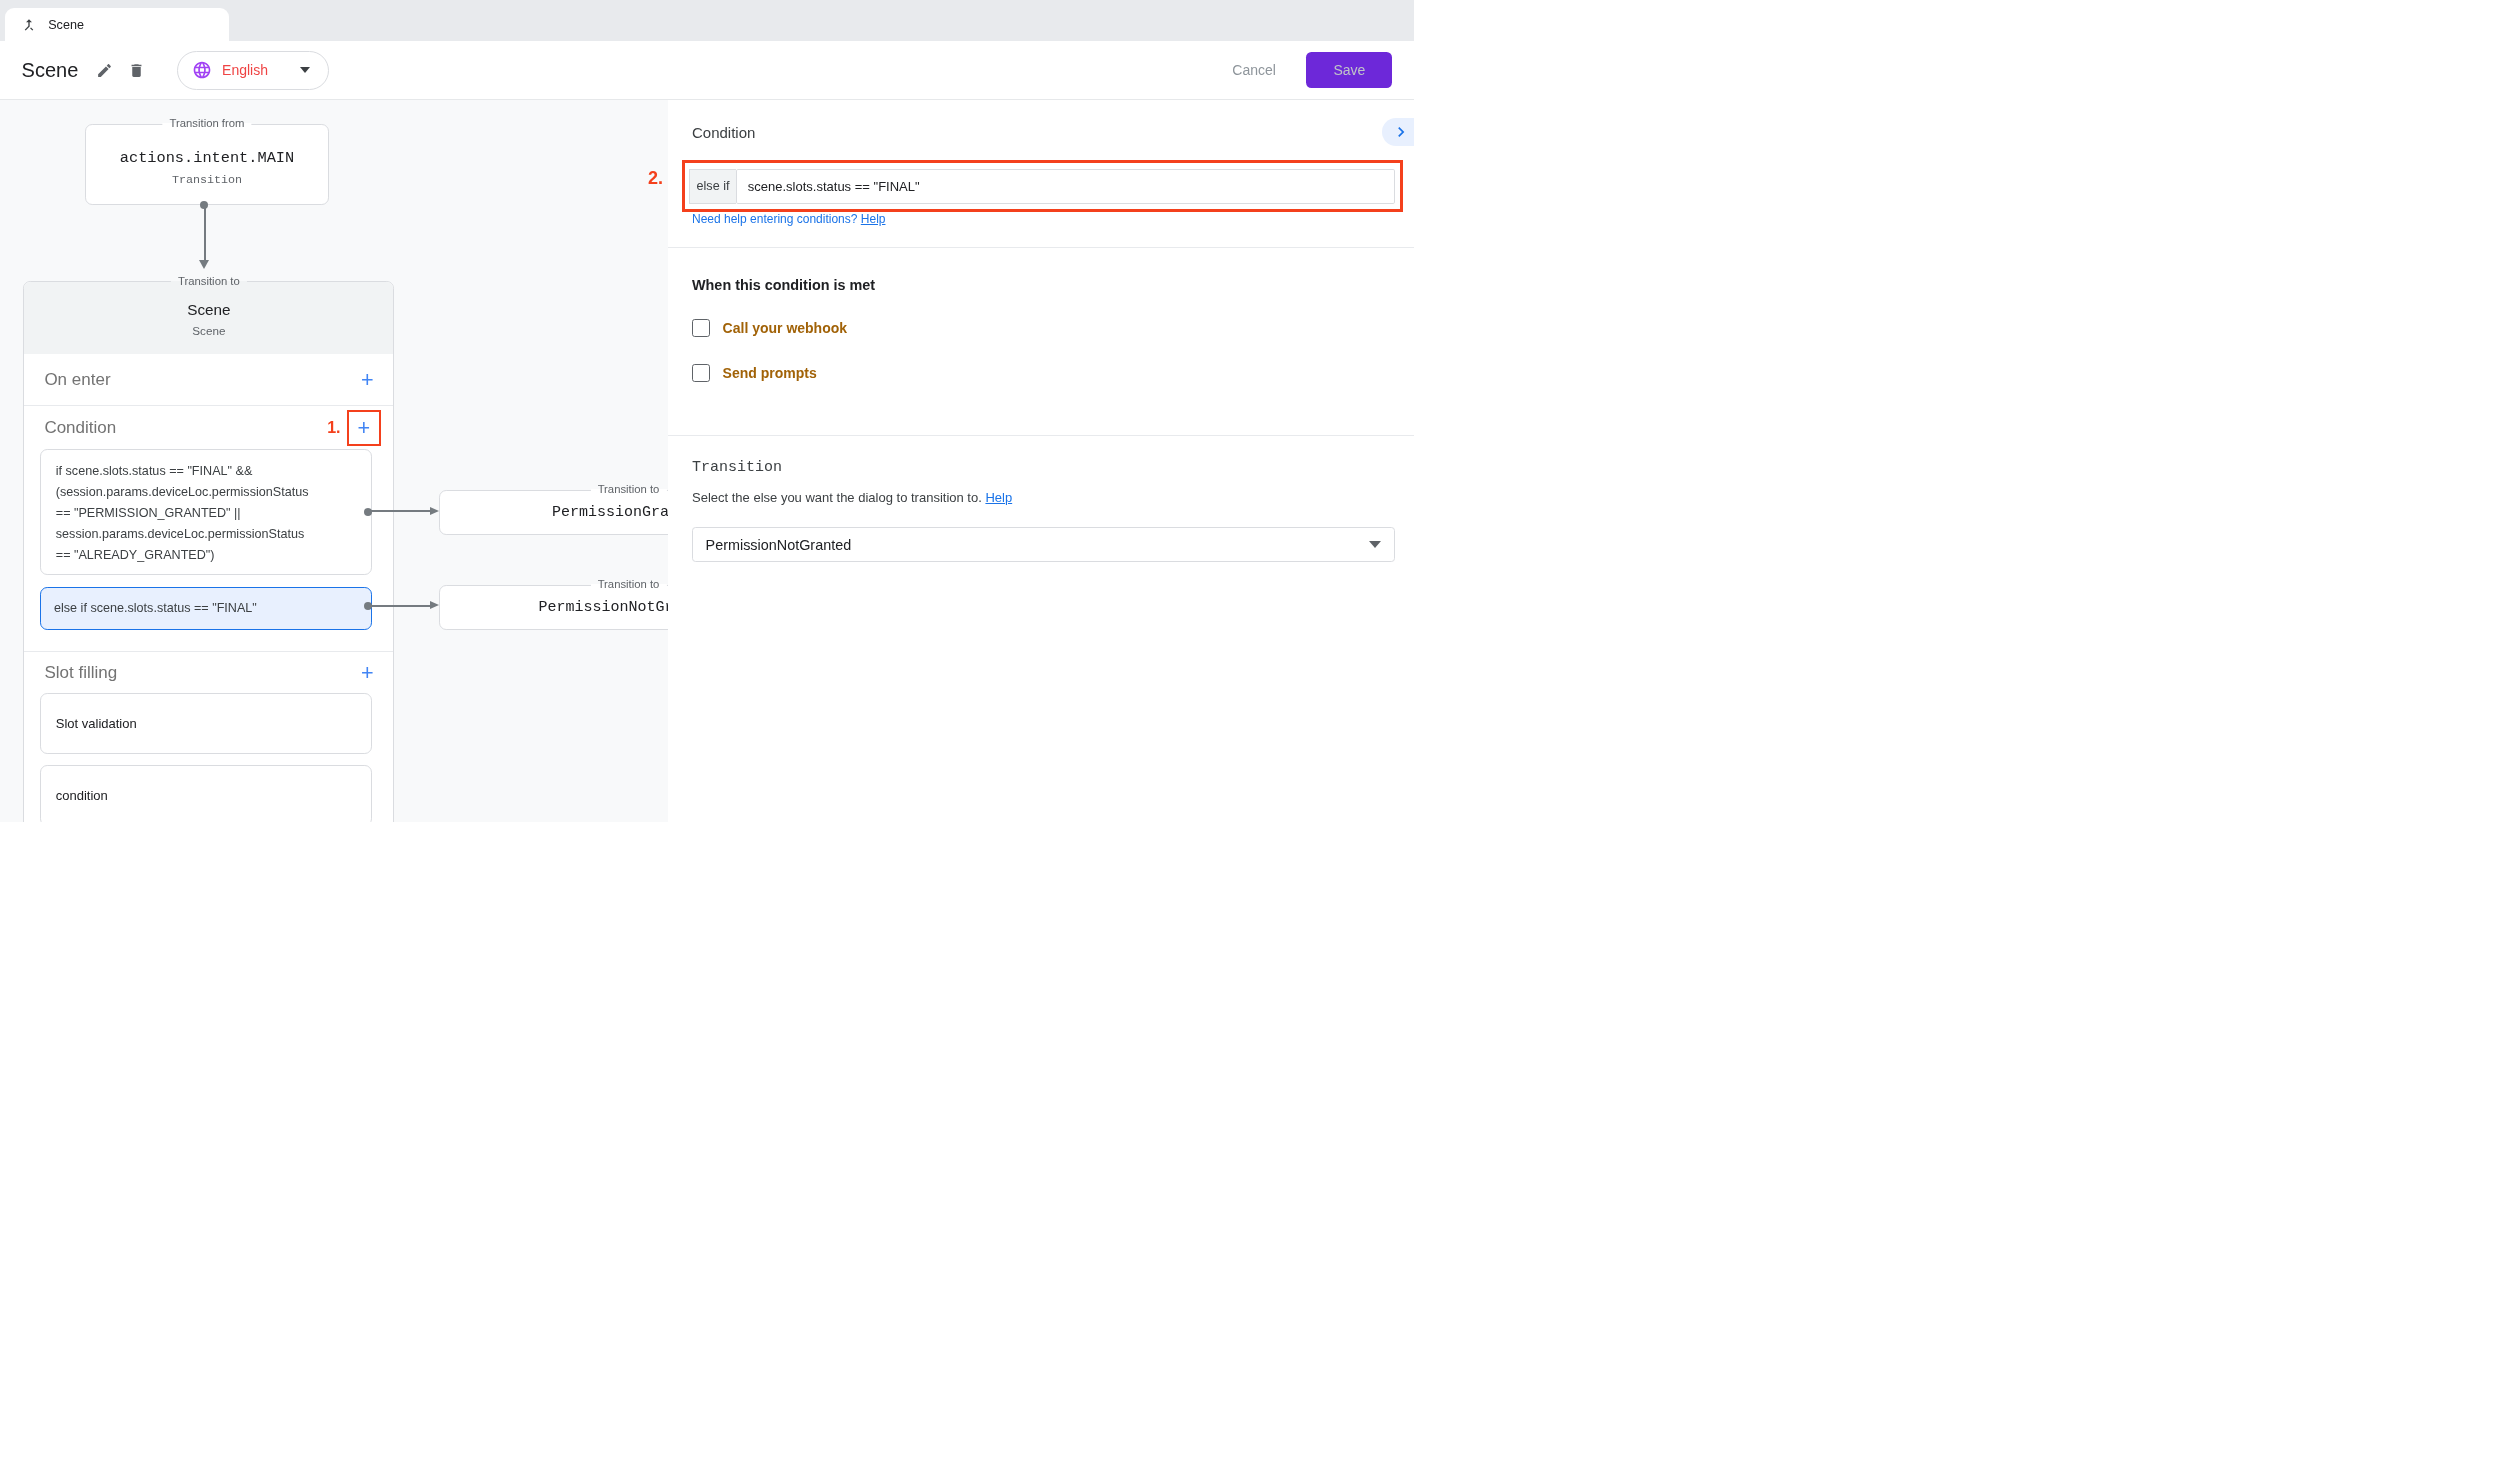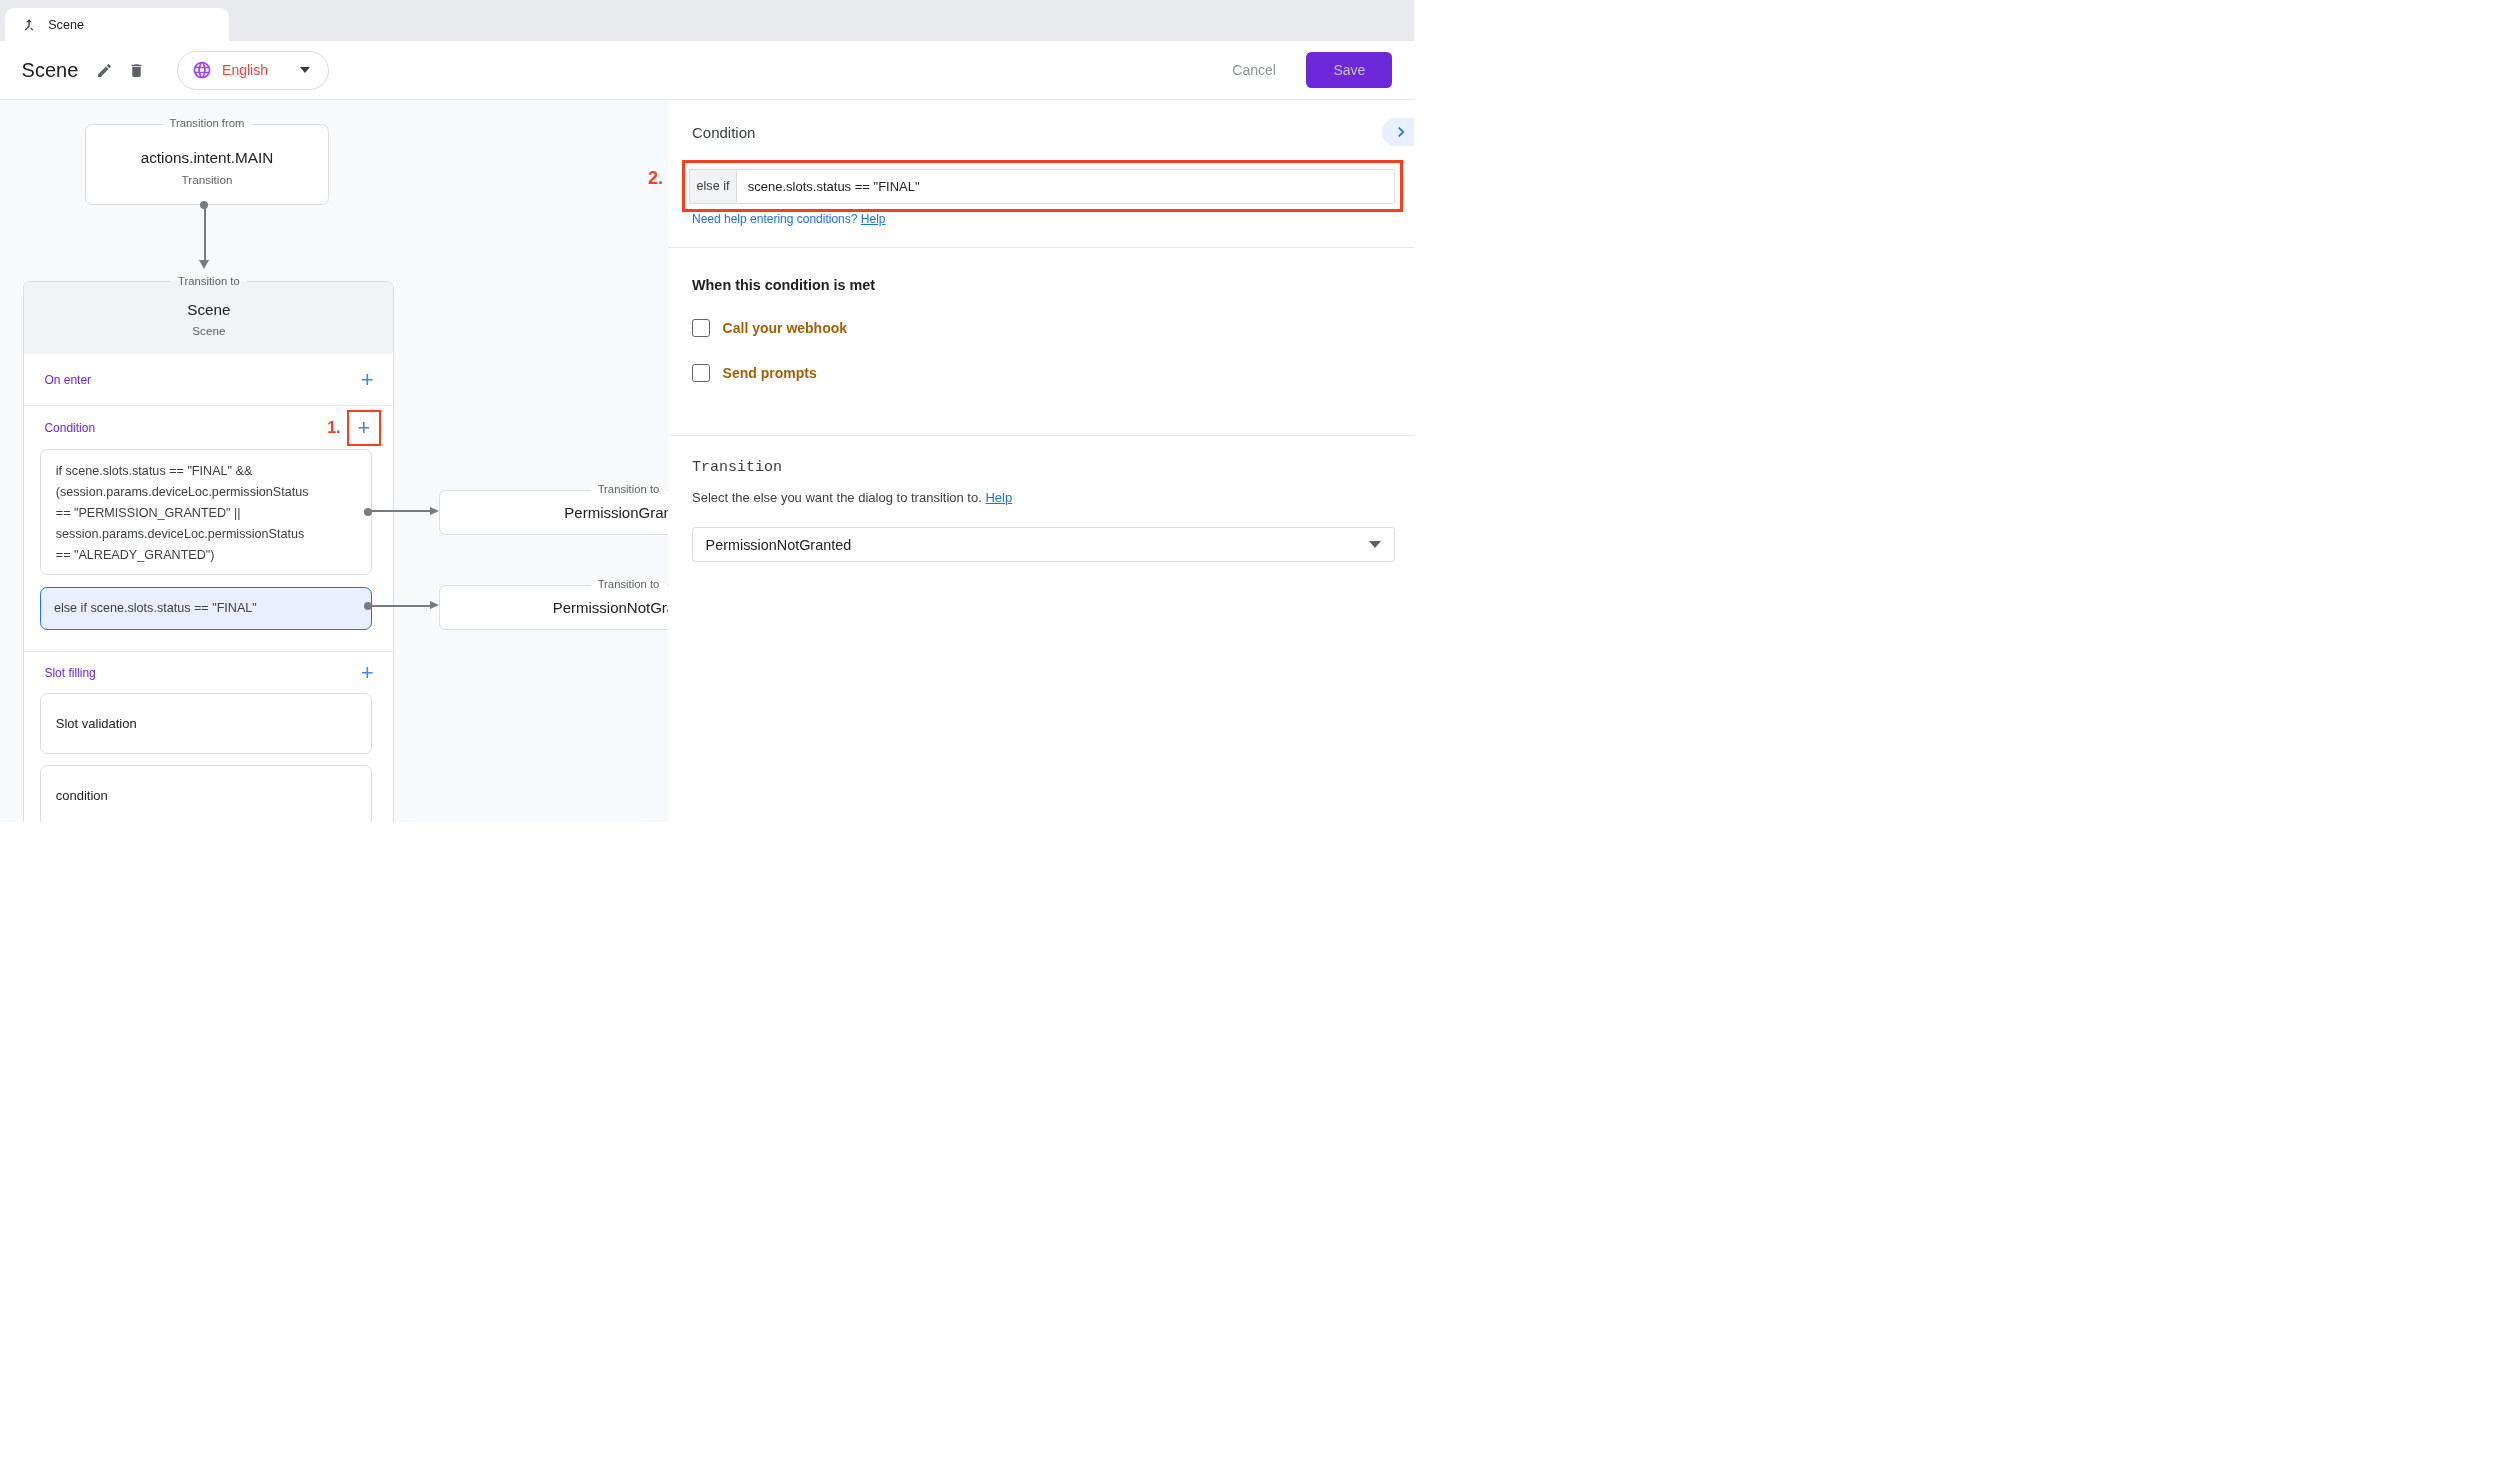--- a/index.html
+++ b/index.html
@@ -36,21 +36,21 @@
 
   
   .main { position:relative; height:723px; }
   .canvas { position:absolute; left:0; top:0; width:668px; height:723px; background:#f8f9fa; overflow:hidden; }
   .panel { position:absolute; left:668px; top:0; width:746px; height:723px; background:#fff; z-index:2; }
 
   
   .fbox { position:absolute; }
   .fbox-legend { position:absolute; top:-7.2px; left:50%; transform:translateX(-50%);
                  font-size:11.3px; color:#5f6368; padding:0 7.2px; white-space:nowrap; z-index:1; }
-  .fbox-body { border:0.9px solid #dadce0; border-radius:7.2px; background:#fff; position:relative; }
+  .fbox-body { border:0.9px solid #dadce0; border-radius:7.2px; background:#fff; position:relative;font-family:Liberation Mono, monospace; }
 
   
   .tf { left:85px; top:24px; width:244px; }
   .tf .fbox-legend { background:linear-gradient(180deg,#f8f9fa 50%,#ffffff 50%); }
   .tf .fbox-body { height:81px; text-align:center; padding-top:24px; }
   .tf-intent { font-size:15.3px; color:#202124; }
   .tf-sub { font-size:11.7px; color:#5f6368; margin-top:6.3px; }
 
   
   .dot { position:absolute; width:8px; height:8px; border-radius:50%; background:#757b80; z-index:1; }
@@ -64,21 +64,21 @@
   
   .scene-card { position:absolute; left:23.4px; top:181px; width:371px; bottom:-9px;
                 border:0.9px solid #dadce0; border-radius:7.2px; background:#fff; }
   .scene-legend { position:absolute; top:-7.2px; left:50%; transform:translateX(-50%);
                   font-size:11.3px; color:#5f6368; padding:0 7.2px; white-space:nowrap;
                   background:linear-gradient(180deg,#f8f9fa 50%,#f1f3f4 50%); z-index:1; }
   .card-header { height:72px; background:#f1f3f4; border-radius:6.3px 6.3px 0 0; text-align:center; padding-top:19px; }
   .card-title { font-size:15.3px; color:#202124; }
   .card-sub { font-size:11.7px; color:#5f6368; margin-top:5.4px; }
   .sect-row { display:flex; align-items:center; padding:0 12.6px 0 20px; }
-  .sect-label { font-size:12px; color:#6d28d9; flex:1; }
+  .sect-label { font-size:17px; color:#737373; flex:1; }
   .plus { font-size:21.6px; color:#4285f4; font-weight:400; line-height:1; cursor:pointer; padding:1.8px 7.2px; }
   .row-onenter { height:52px; border-bottom:0.9px solid #e8eaed; }
   .row-cond-head { height:43px; }
   .ann1 { color:#f4401c; font-weight:bold; font-size:16px; margin-right:6.3px; }
   .red-sq { width:34px; height:36px; border:2.7px solid #f4401c; display:flex; align-items:center; justify-content:center; }
   .cond-box1 { margin:0 21px 11.7px 16px; height:126px; border:0.9px solid #dadce0; border-radius:7.2px;
                background:#fff; padding:10.8px 14.4px; font-size:12.6px; line-height:21px; color:#3c4043;
                white-space:pre-line; cursor:pointer; }
   .cond-box2 { margin:0 21px 0 16px; height:43px; border:1.8px solid #1a73e8; border-radius:7.2px;
                background:#e8f0fe; display:flex; align-items:center; padding:0 12.6px; font-size:12.6px;

